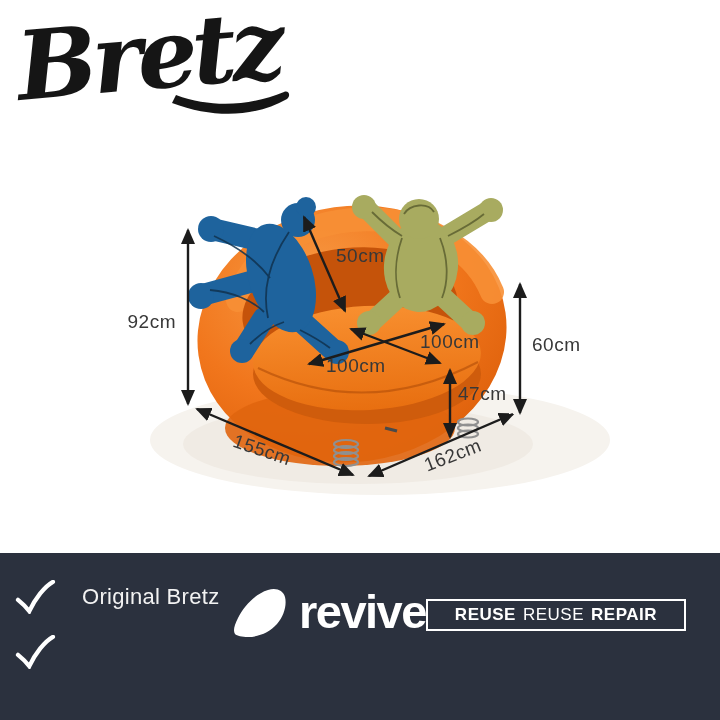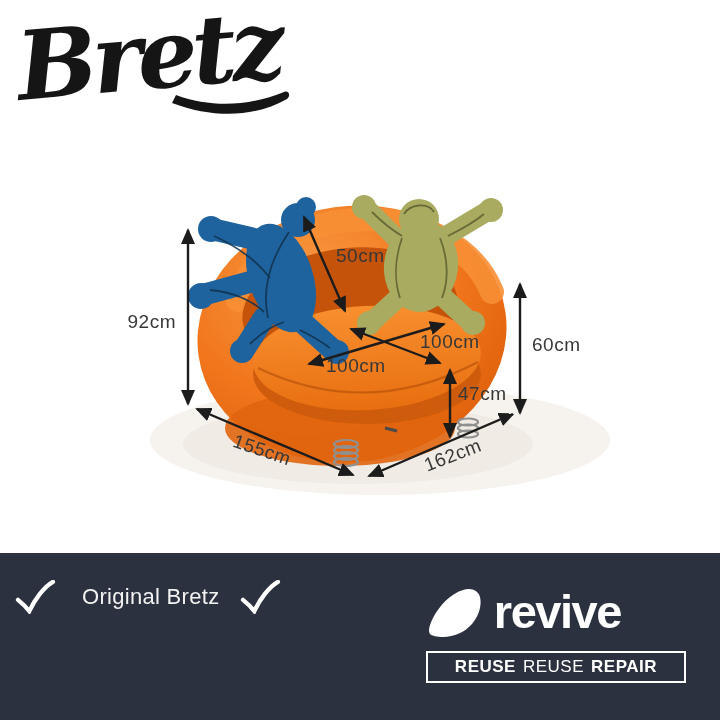--- a/index.html
+++ b/index.html
@@ -5,25 +5,25 @@
   html,body{margin:0;padding:0;background:#ffffff;}
   .page{position:relative;width:720px;height:720px;background:#ffffff;overflow:hidden;
         font-family:"Liberation Sans",sans-serif;}
   .figure{position:absolute;left:0;top:0;width:720px;height:553px;display:block;}
   .bretz-text{font-family:"DejaVu Serif",serif;font-style:italic;font-weight:bold;
               font-size:95px;fill:#151515;letter-spacing:-5px;}
   .dims text{font-family:"Liberation Sans",sans-serif;font-size:19px;fill:#383838;letter-spacing:.5px;}
   .dims line{stroke:#1c1c1c;stroke-width:2.4;}
   
   .footer{position:absolute;left:0;top:553px;width:720px;height:167px;background:#2b313e;}
-  .checklist{position:absolute;left:14px;top:26px;display:flex;flex-direction:row;gap:20px;}
+  .checklist{position:absolute;left:14px;top:26px;display:flex;flex-direction:column;gap:20px;}
   .check-row{display:flex;align-items:center;height:35px;}
   .check-glyph{width:42px;height:34px;flex:0 0 42px;}
   .check-label{margin-left:26px;font-size:22px;color:#f2f2f2;letter-spacing:.3px;}
-  .revive{position:absolute;right:34px;top:33px;display:flex;flex-direction:column;align-items:flex-start;}
+  .revive{position:absolute;right:34px;top:33px;display:flex;align-items:flex-start;}
   .revive-row{display:flex;align-items:center;gap:10px;}
   .revive-name{font-size:47px;font-weight:bold;color:#ffffff;letter-spacing:-1.5px;line-height:.9;}
   .tagline-box{margin-top:13px;border:2px solid #ffffff;padding:4px 27px;display:flex;gap:7px;
                font-size:17px;color:#ffffff;letter-spacing:.5px;white-space:nowrap;text-align:right;}
   .tagline-box .b{font-weight:bold;}
 </style>
 </head>
 <body>
 
 <div class="page">

